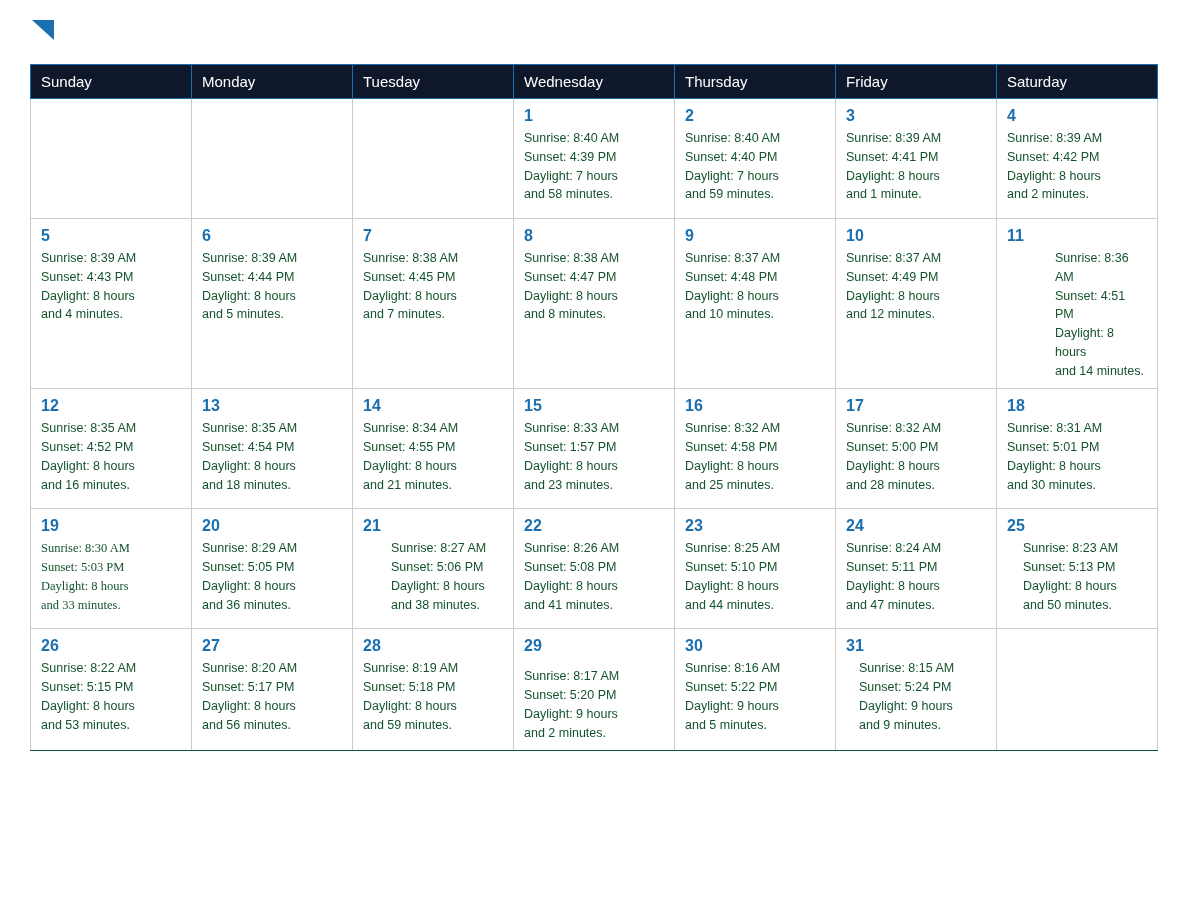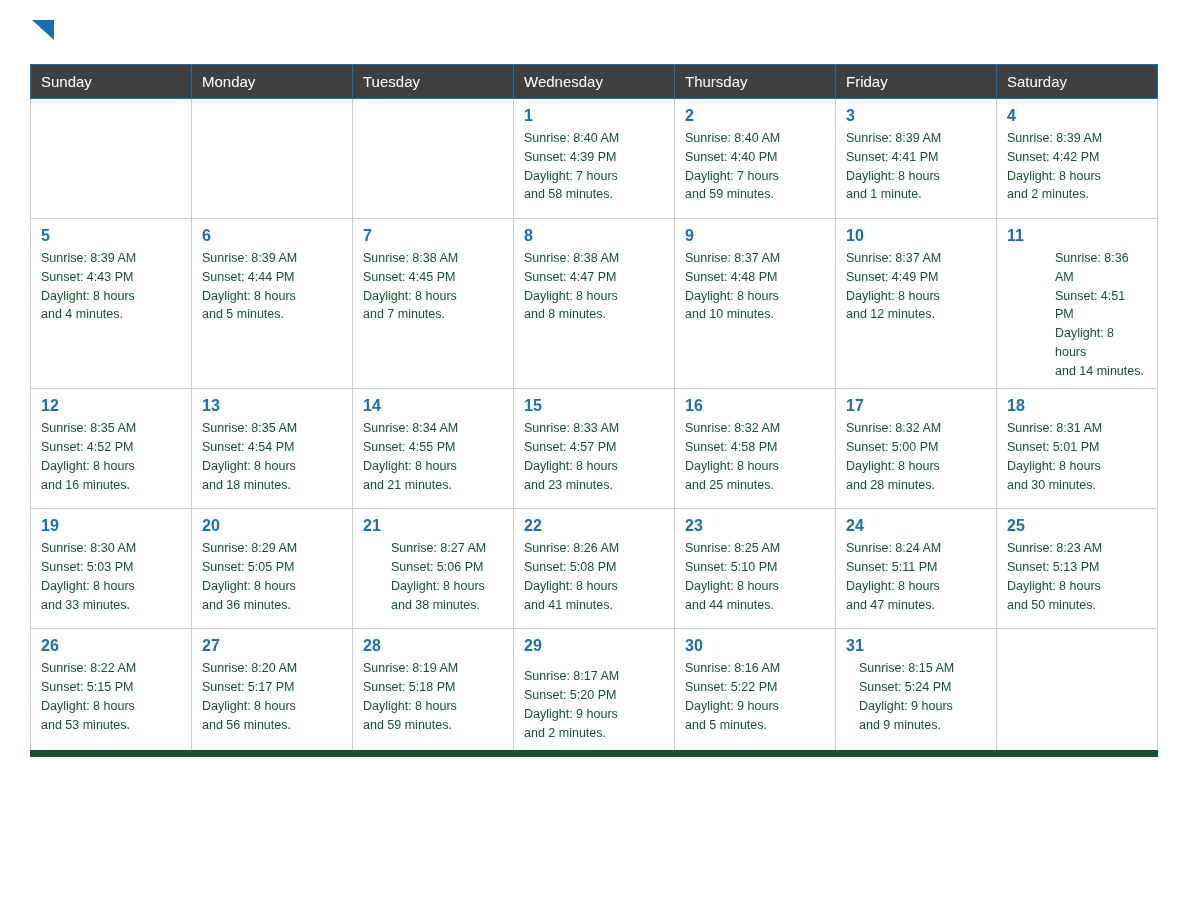--- a/index.html
+++ b/index.html
@@ -49,21 +49,21 @@
       font-size: 22px;
       color: #555;
       margin-top: 6px;
     }
     .calendar-table {
       width: 100%;
       border-collapse: collapse;
       table-layout: fixed;
     }
     .calendar-table th {
-      background-color: #404040;
+      background-color: #0f172a;
       color: #fff;
       padding: 8px 10px;
       text-align: left;
       font-size: 15px;
       font-weight: normal;
       border: 1px solid #1a6faf;
       margin-top: 28px;
     }
     .calendar-table td {
       border: 1px solid #ccc;
@@ -82,21 +82,21 @@
     }
     .day-info {
       font-size: 12.5px;
       line-height: 1.5;
       color: #14532d;
     }
     .empty-cell {
       background: #fff;
     }
     tr:last-child td {
-      border-bottom: 7px solid #14532d;
+      border-bottom: 1px solid #14532d;
     }
   </style>
 </head>
 <body>
 
 <div class="header-area">
   <div class="logo-wrapper">
     <div class="logo-line1">
       <span class="logo-text-general"></span>
       <div style="position:relative; display:inline-block; margin-left:2px;">
@@ -228,21 +228,21 @@
         <td>
           <span class="day-number">14</span>
           <div class="day-info" style="white-space: pre-line;">Sunrise: 8:34 AM
 Sunset: 4:55 PM
 Daylight: 8 hours
 and 21 minutes.</div>
         </td>
         <td>
           <span class="day-number">15</span>
           <div class="day-info" style="white-space: pre-line;">Sunrise: 8:33 AM
-Sunset: 4:57 PM
+Sunset: 1:57 PM
 Daylight: 8 hours
 and 23 minutes.</div>
         </td>
         <td>
           <span class="day-number">16</span>
           <div class="day-info" style="white-space: pre-line;">Sunrise: 8:32 AM
 Sunset: 4:58 PM
 Daylight: 8 hours
 and 25 minutes.</div>
         </td>
@@ -257,21 +257,21 @@
           <span class="day-number">18</span>
           <div class="day-info" style="white-space: pre-line;">Sunrise: 8:31 AM
 Sunset: 5:01 PM
 Daylight: 8 hours
 and 30 minutes.</div>
         </td>
       </tr>
       <tr>
         <td>
           <span class="day-number">19</span>
-          <div class="day-info" style="white-space: pre-line;">Sunrise: 8:30 AM
+          <div class="day-info" style="white-space: pre-line; font-family: Liberation Serif, serif;">Sunrise: 8:30 AM
 Sunset: 5:03 PM
 Daylight: 8 hours
 and 33 minutes.</div>
         </td>
         <td>
           <span class="day-number">20</span>
           <div class="day-info" style="white-space: pre-line;">Sunrise: 8:29 AM
 Sunset: 5:05 PM
 Daylight: 8 hours
 and 36 minutes.</div>
@@ -299,21 +299,21 @@
         </td>
         <td>
           <span class="day-number">24</span>
           <div class="day-info" style="white-space: pre-line;">Sunrise: 8:24 AM
 Sunset: 5:11 PM
 Daylight: 8 hours
 and 47 minutes.</div>
         </td>
         <td>
           <span class="day-number">25</span>
-          <div class="day-info" style="white-space: pre-line;">Sunrise: 8:23 AM
+          <div class="day-info" style="white-space: pre-line; margin-left: 16px;">Sunrise: 8:23 AM
 Sunset: 5:13 PM
 Daylight: 8 hours
 and 50 minutes.</div>
         </td>
       </tr>
       <tr>
         <td>
           <span class="day-number">26</span>
           <div class="day-info" style="white-space: pre-line;">Sunrise: 8:22 AM
 Sunset: 5:15 PM

